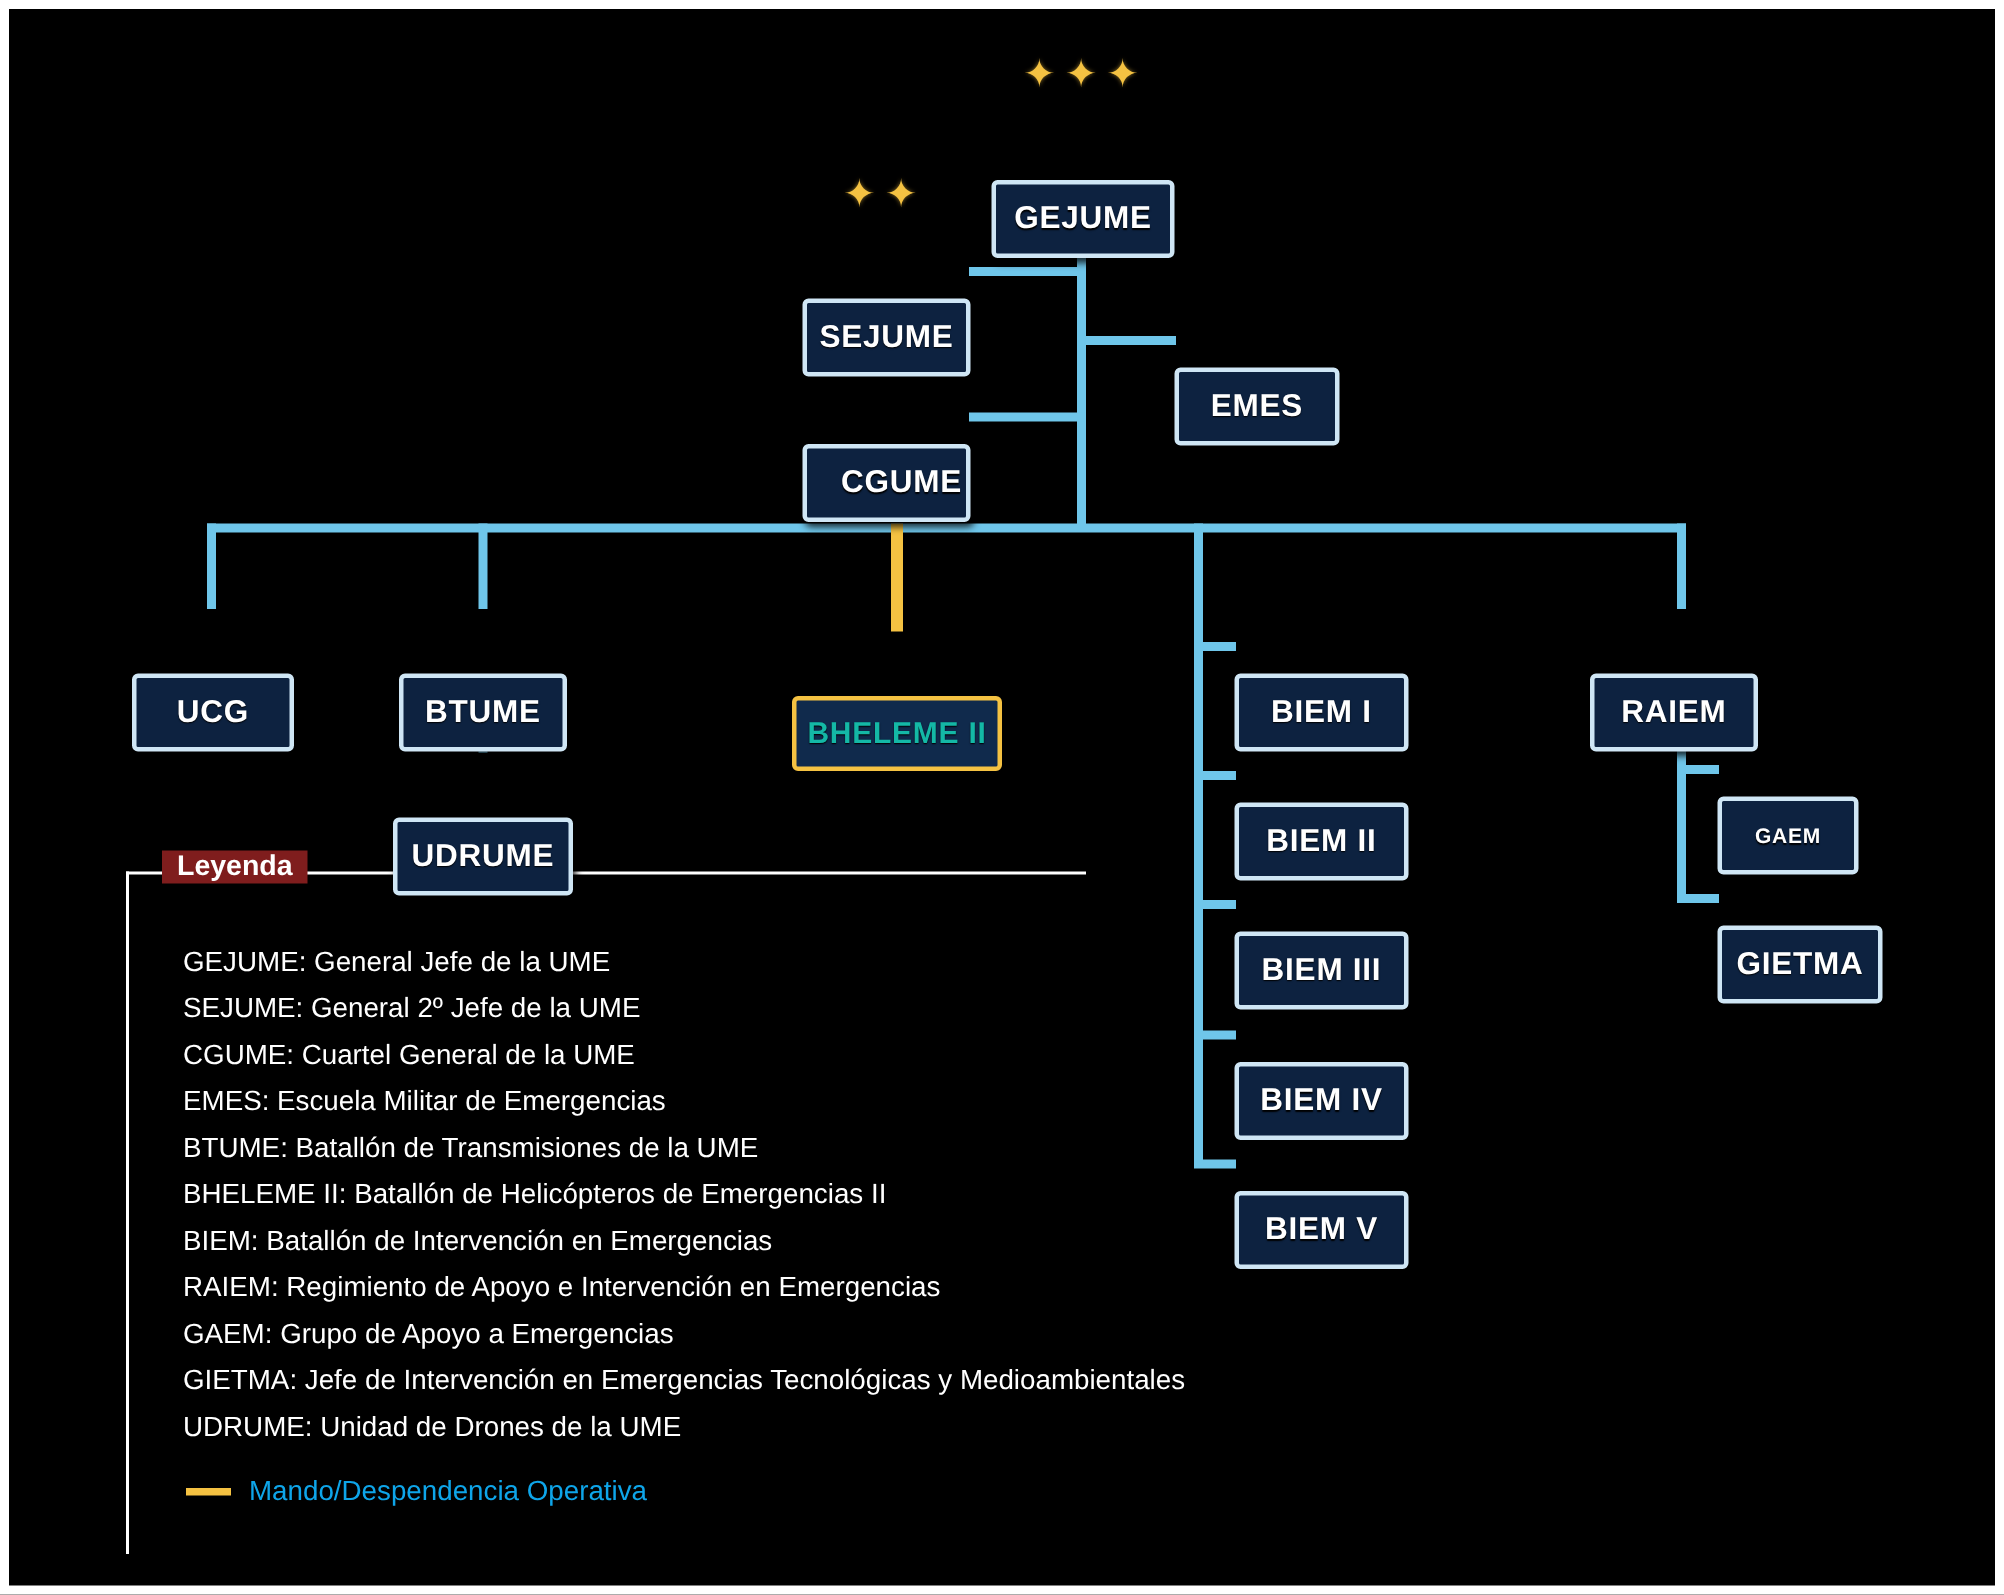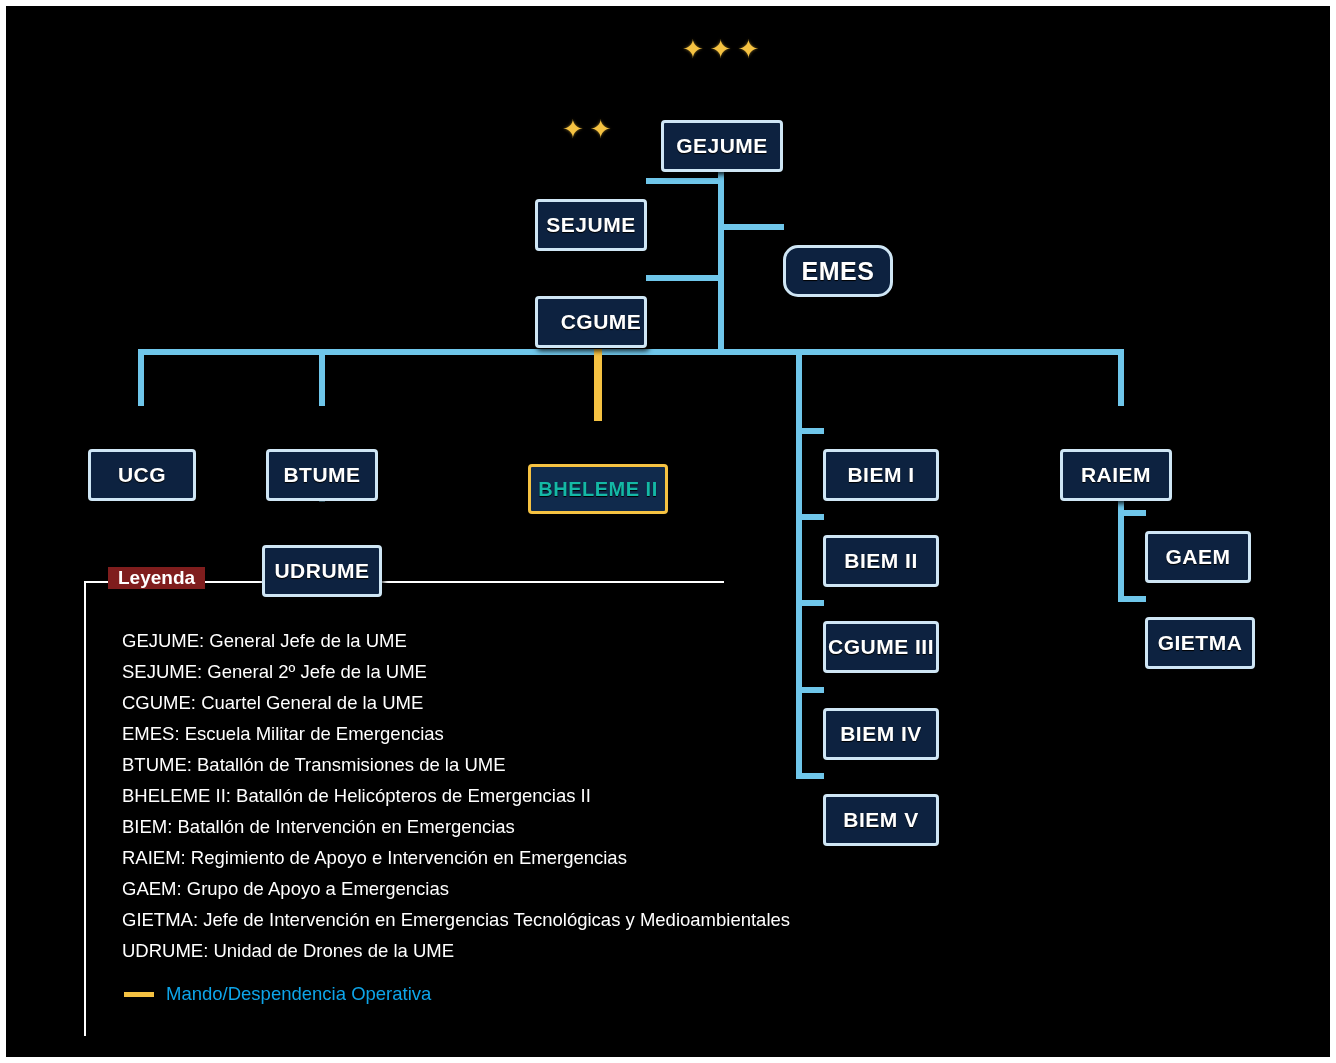--- a/index.html
+++ b/index.html
@@ -139,45 +139,45 @@
   <div class="line" style="left:1112px; top:504px; width:28px; height:6px;"></div>
   <div class="line" style="left:1112px; top:590px; width:28px; height:6px;"></div>
 
   <div class="stars" style="left:676px; top:30px;">✦✦✦</div>
   <div class="stars" style="left:556px; top:110px;">✦✦</div>
 
   <div class="node" style="left:655px; top:70px; width:122px; height:52px; font-size:21px;">GEJUME</div>
 
   <div class="node" style="left:529px; top:149px; width:112px; height:52px; font-size:21px;">SEJUME</div>
 
-  <div class="node" style="left:777px; top:195px; width:110px; height:52px; font-size:25px;border-radius:15px;">EMES</div>
+  <div class="node" style="left:777px; top:195px; width:110px; height:52px; font-size:21px;">EMES</div>
 
   <div class="node" style="left:529px; top:246px; width:112px; height:52px; font-size:21px;padding-left:20px;">CGUME</div>
 
   <div class="node" style="left:82px; top:399px; width:108px; height:52px; font-size:21px;">UCG</div>
 
   <div class="node" style="left:260px; top:399px; width:112px; height:52px; font-size:21px;">BTUME</div>
 
   <div class="node" style="left:256px; top:495px; width:120px; height:52px; font-size:21px;">UDRUME</div>
 
   <div class="node highlight" style="left:522px; top:414px; width:140px; height:50px; font-size:20px;">BHELEME II</div>
 
   <div class="node" style="left:817px; top:399px; width:116px; height:52px; font-size:21px;">BIEM I</div>
 
   <div class="node" style="left:817px; top:485px; width:116px; height:52px; font-size:21px;">BIEM II</div>
 
-  <div class="node" style="left:817px; top:571px; width:116px; height:52px; font-size:21px;">CGUME III</div>
+  <div class="node" style="left:817px; top:571px; width:116px; height:52px; font-size:21px;">BIEM III</div>
 
   <div class="node" style="left:817px; top:658px; width:116px; height:52px; font-size:21px;">BIEM IV</div>
 
   <div class="node" style="left:817px; top:744px; width:116px; height:52px; font-size:21px;">BIEM V</div>
 
   <div class="node" style="left:1054px; top:399px; width:112px; height:52px; font-size:21px;">RAIEM</div>
 
-  <div class="node" style="left:1139px; top:481px; width:106px; height:52px; font-size:21px;">GAEM</div>
+  <div class="node" style="left:1139px; top:481px; width:94px; height:52px; font-size:14px;">GAEM</div>
 
   <div class="node" style="left:1139px; top:567px; width:110px; height:52px; font-size:21px;">GIETMA</div>
 
   <div id="legend">
     <div id="legend-title">Leyenda</div>
     <div id="legend-items">
       <div>GEJUME: General Jefe de la UME</div>
       <div>SEJUME: General 2º Jefe de la UME</div>
       <div>CGUME: Cuartel General de la UME</div>
       <div>EMES: Escuela Militar de Emergencias</div>

